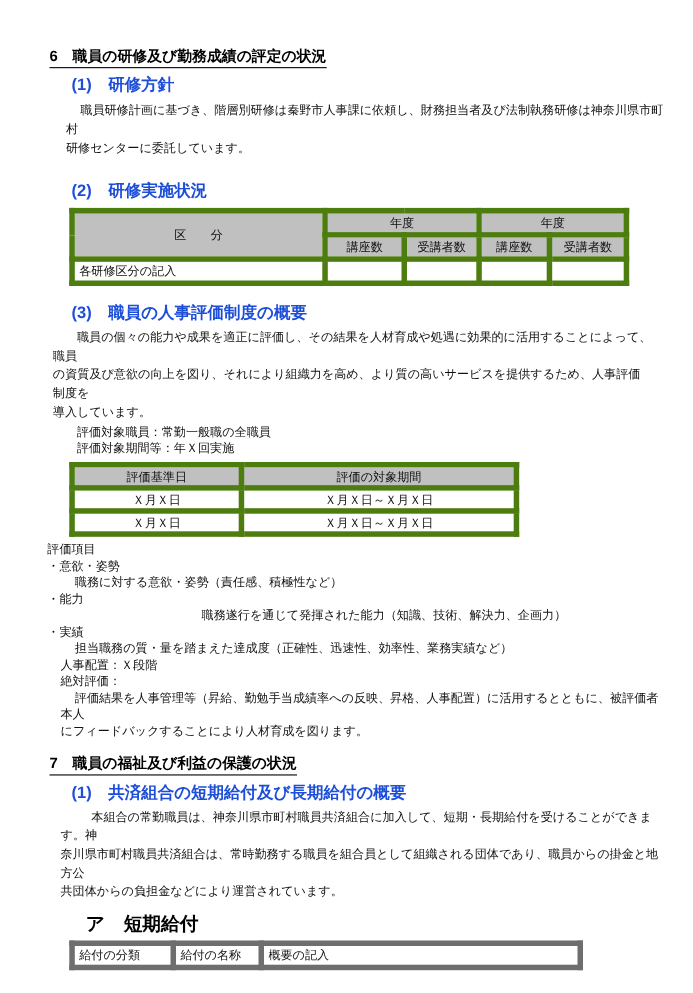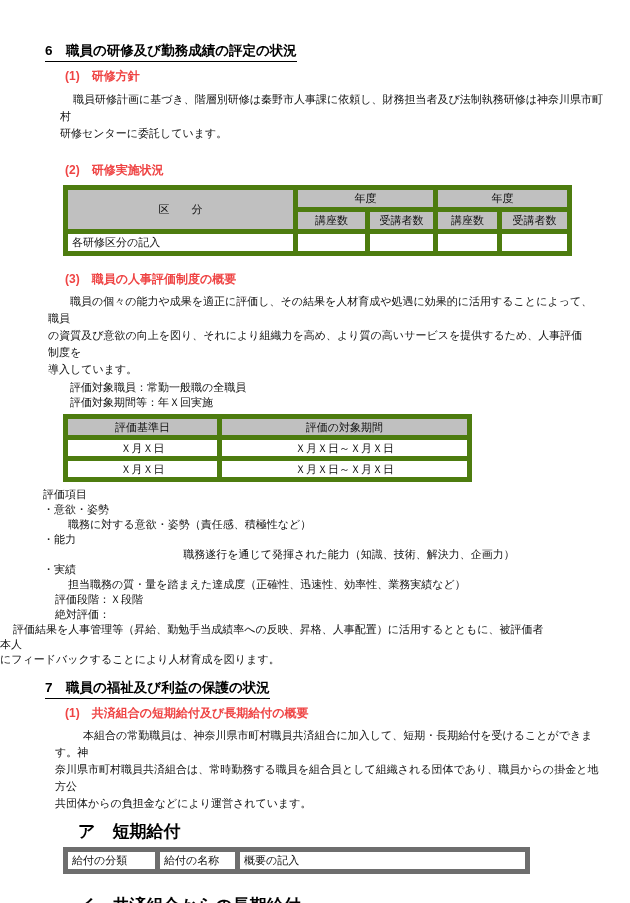--- a/index.html
+++ b/index.html
@@ -15,21 +15,21 @@
     padding-top:42px;
   }
   .h-main {
     font-family:"Liberation Sans","DejaVu Sans",sans-serif;
     font-weight:bold; font-size:13.5px; color:#000;
     margin-left:45px;
   }
   .h-main > span { display:inline-block; border-bottom:1.5px solid #000; padding-bottom:1px; }
   .h-sub {
     font-family:"Liberation Sans","DejaVu Sans",sans-serif;
-    font-weight:bold; font-size:12px; color:#ef4444;
+    font-weight:bold; font-size:15px; color:#1d4ed8;
     margin-left:65px;
   }
   .h-kana {
     font-family:"Liberation Sans","DejaVu Sans",sans-serif;
     font-weight:bold; font-size:17px; color:#000;
     margin-left:78px;
   }
   .para { white-space:pre-line; line-height:17px; }
   .line { line-height:15px; }
   table { border-collapse:collapse; table-layout:fixed; }
@@ -125,23 +125,23 @@
     </table>
 
   <div style="margin-top:5px;">
     <div class="line" style="margin-left:43px;">評価項目</div>
     <div class="line" style="margin-left:43px;">・意欲・姿勢</div>
     <div class="line" style="margin-left:68px;">職務に対する意欲・姿勢（責任感、積極性など）</div>
     <div class="line" style="margin-left:43px;">・能力</div>
     <div class="line" style="margin-left:68px;text-align:center;">職務遂行を通じて発揮された能力（知識、技術、解決力、企画力）</div>
     <div class="line" style="margin-left:43px;">・実績</div>
     <div class="line" style="margin-left:68px;">担当職務の質・量を踏まえた達成度（正確性、迅速性、効率性、業務実績など）</div>
-    <div class="line" style="margin-left:55px;">評価段階：Ｘ段階</div>
+    <div class="line" style="margin-left:55px;">人事配置：Ｘ段階</div>
     <div class="line" style="margin-left:55px;">絶対評価：</div>
-    <div class="para" style="width:545px; text-indent:13px; line-height:15px;">評価結果を人事管理等（昇給、勤勉手当成績率への反映、昇格、人事配置）に活用するとともに、被評価者本人
+    <div class="para" style="margin-left:55px; width:545px; text-indent:13px; line-height:15px;">評価結果を人事管理等（昇給、勤勉手当成績率への反映、昇格、人事配置）に活用するとともに、被評価者本人
 にフィードバックすることにより人材育成を図ります。</div>
   </div>
 
   <div class="h-main" style="margin-top:12px;">
     <span>7　職員の福祉及び利益の保護の状況</span>
   </div>
 
   <div class="h-sub" style="margin-top:6px;">(1)　共済組合の短期給付及び長期給付の概要</div>
   <div class="para" style="margin:5px 0 0 55px; width:545px; text-indent:28px;">本組合の常勤職員は、神奈川県市町村職員共済組合に加入して、短期・長期給付を受けることができます。神
 奈川県市町村職員共済組合は、常時勤務する職員を組合員として組織される団体であり、職員からの掛金と地方公

